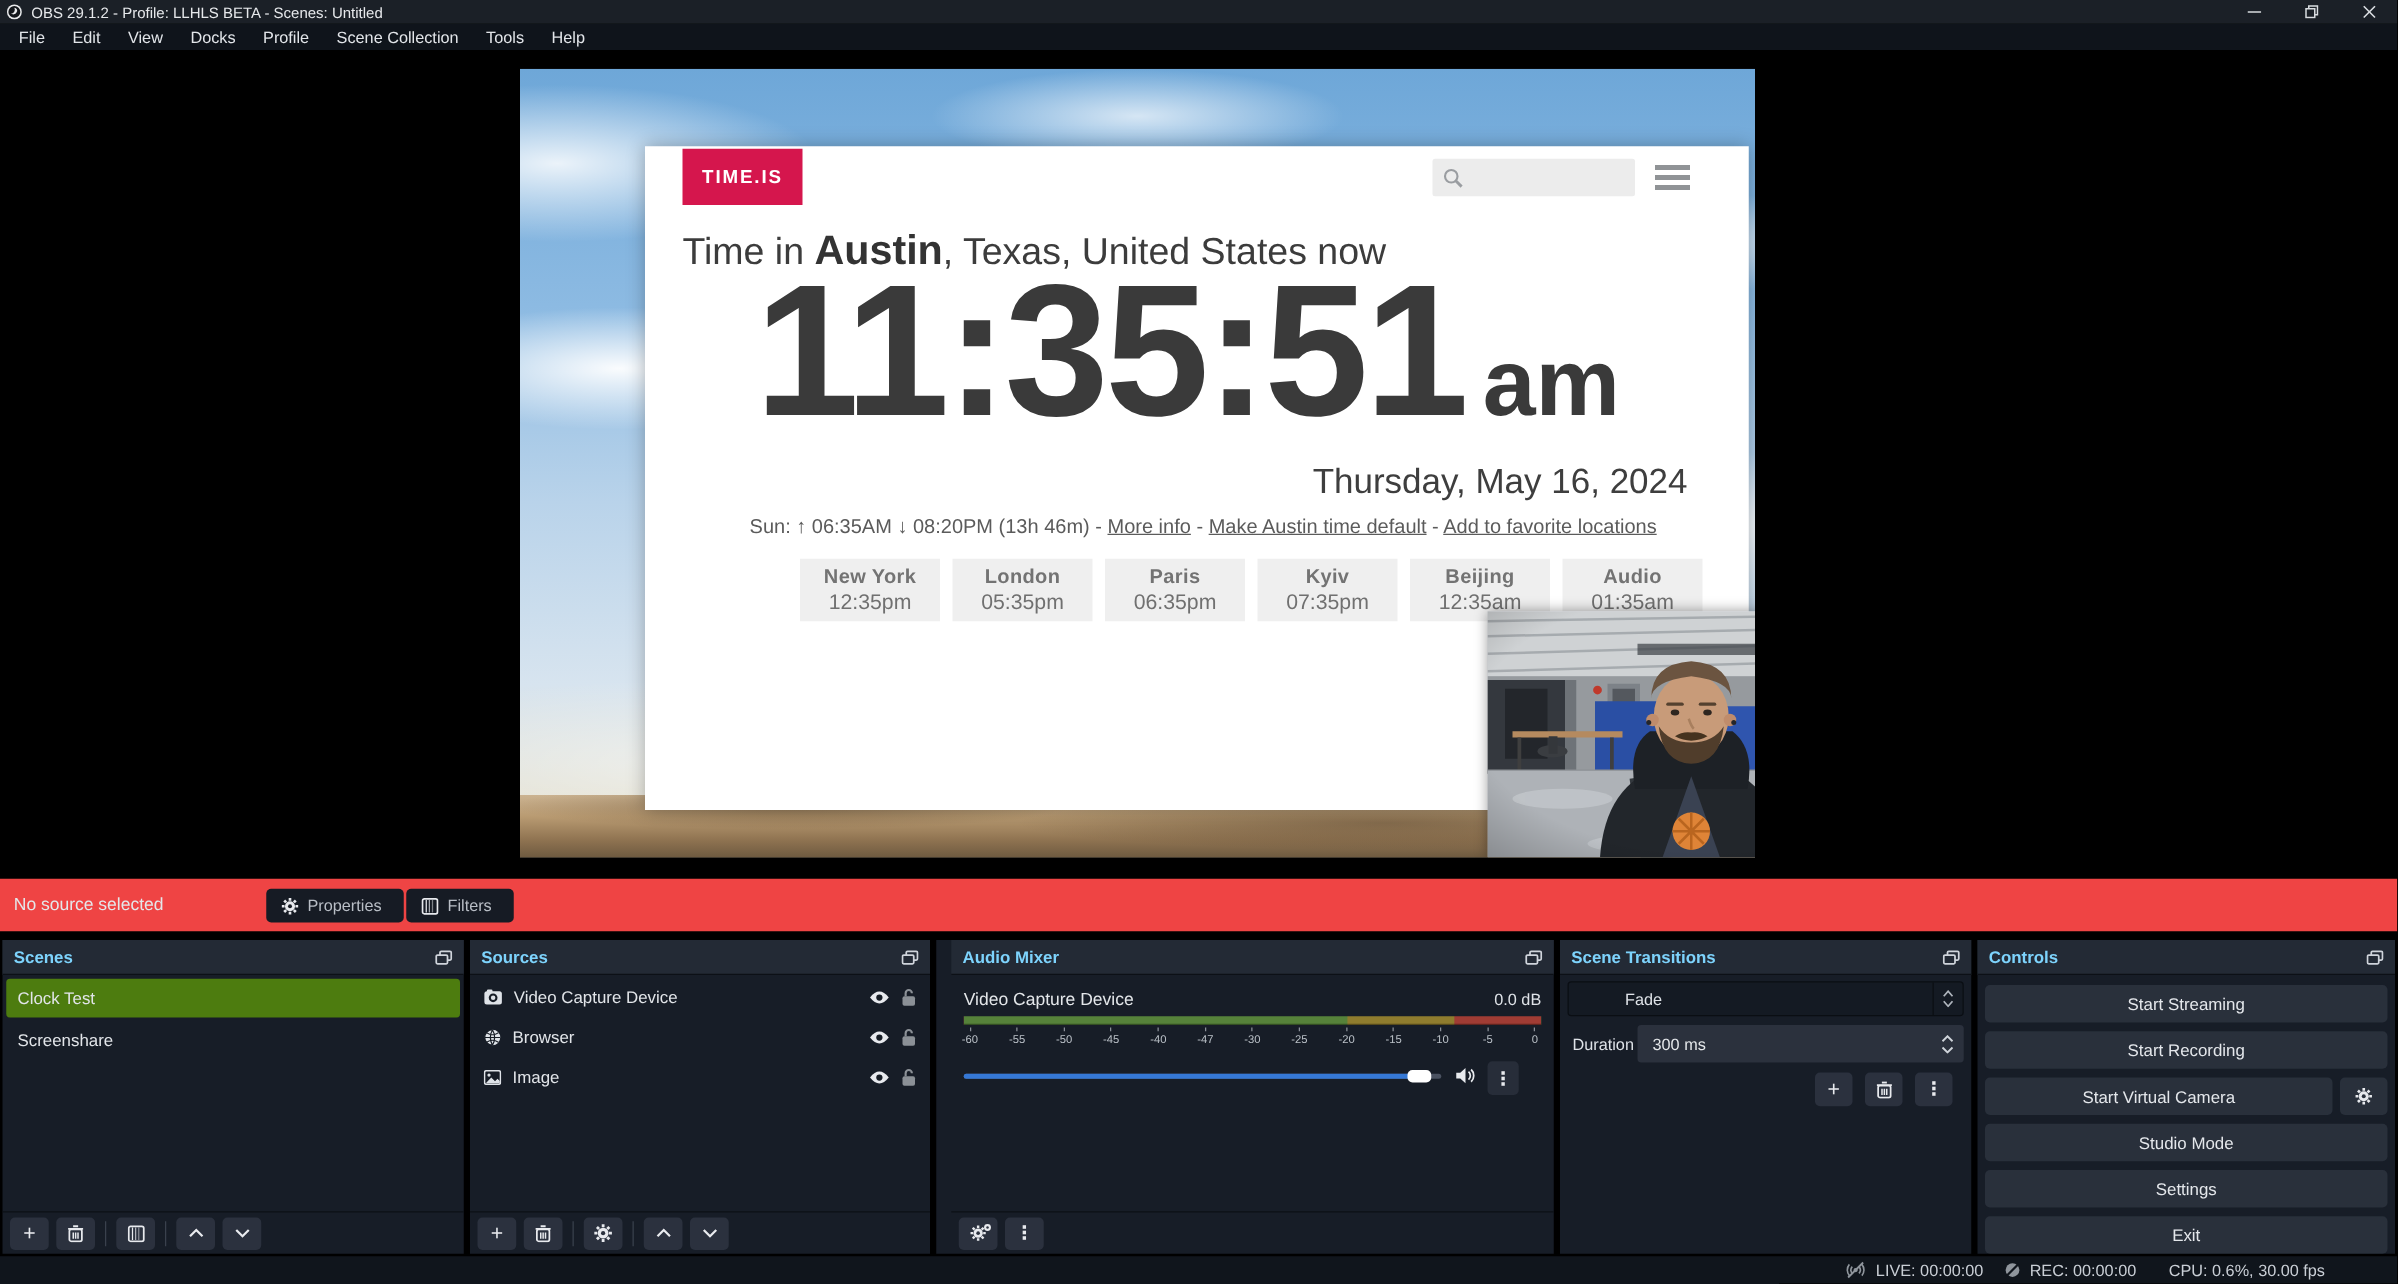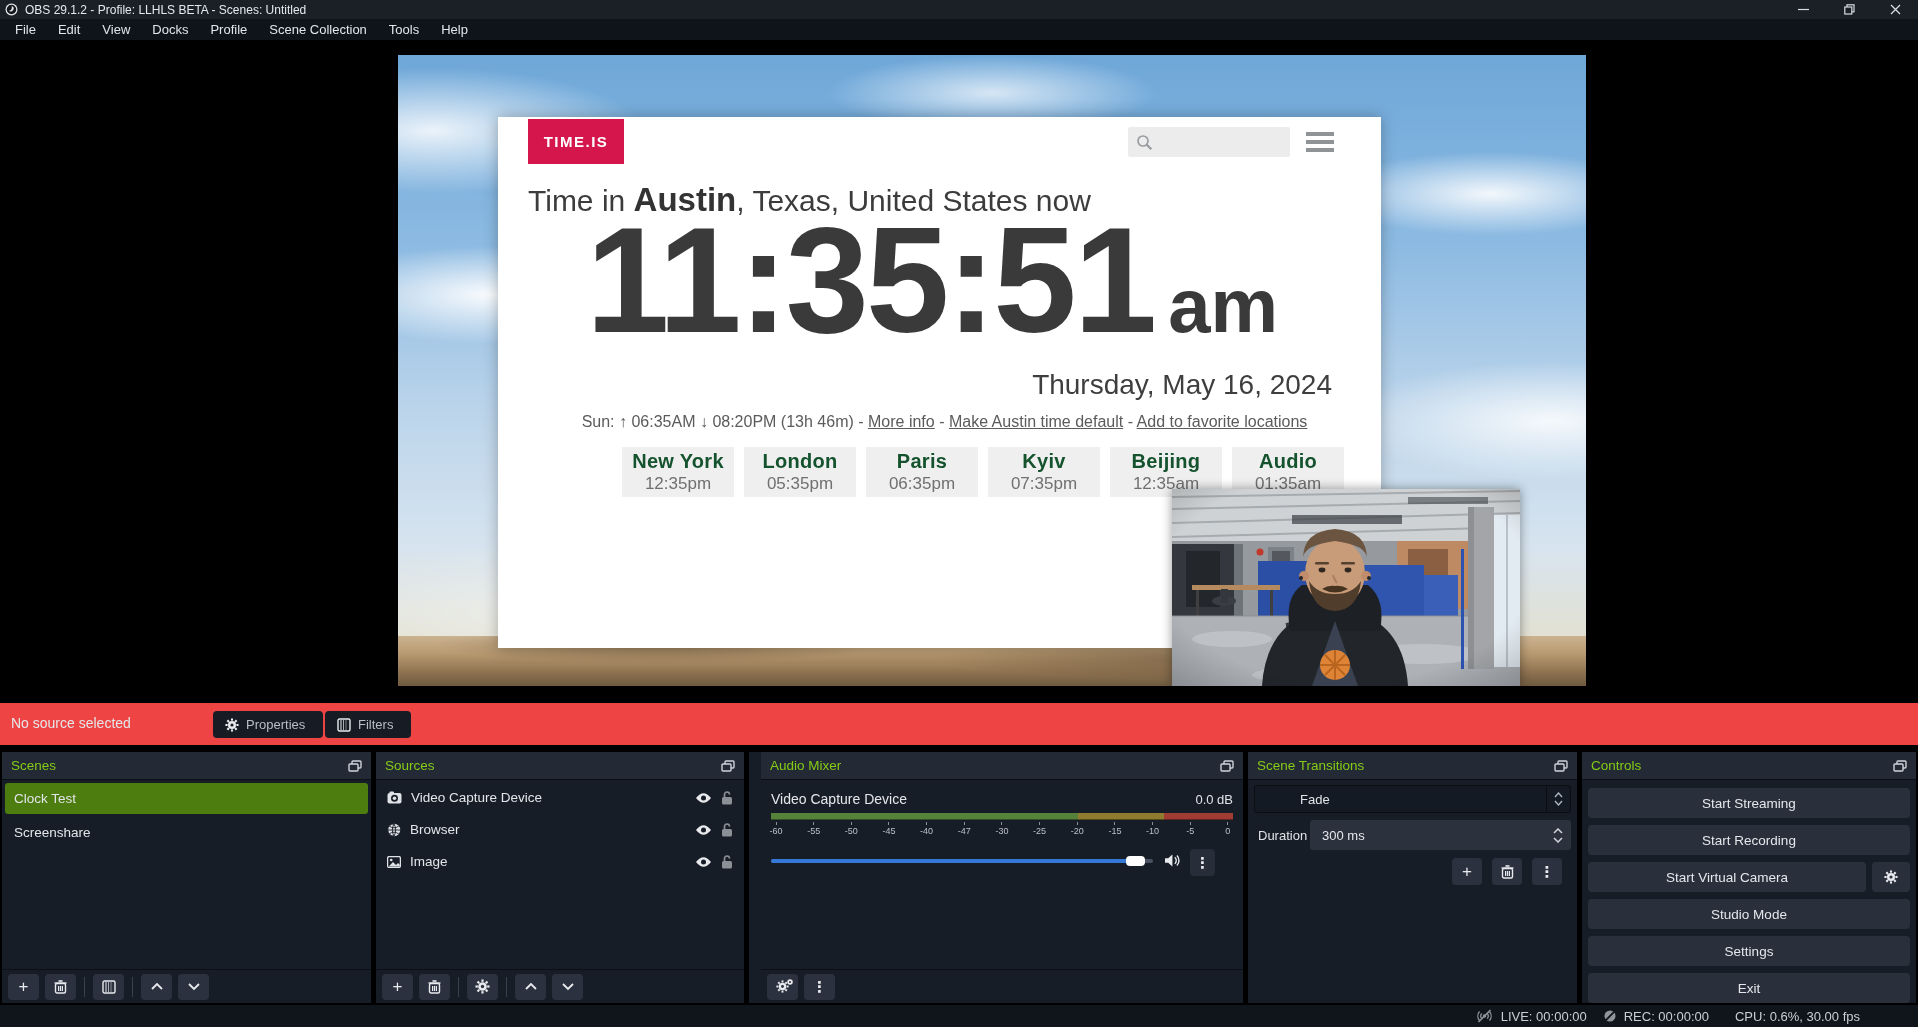--- a/index.html
+++ b/index.html
@@ -11,21 +11,21 @@
   .titlebar .title { font-size:12px; color:#e6e8eb; white-space:nowrap; }
   .winbtns { margin-left:auto; display:flex; height:100%; }
   .winbtn { width:46px; height:100%; display:flex; align-items:center; justify-content:center; color:#dcdfe3; }
 
   
   .menubar { position:absolute; left:0; top:19px; width:100%; height:21px; background:#0f141b; display:flex; align-items:center; padding-left:4px; }
   .menu-item { padding:0 11px; font-size:13px; color:#e2e5e9; line-height:21px; }
 
   
   .canvas { position:absolute; left:0; top:40px; width:1918px; height:663px; background:#000; }
-  .preview { position:absolute; left:398px; top:15px; width:1188px; height:631px; overflow:hidden; }
+  .preview { position:absolute; left:416px; top:15px; width:988px; height:631px; overflow:hidden; }
   .sky { position:absolute; inset:0;
     background:
       radial-gradient(ellipse 300px 90px at 3% 12%, rgba(255,255,255,.85), rgba(255,255,255,0) 70%),
       radial-gradient(ellipse 260px 70px at 8% 38%, rgba(255,255,255,.95), rgba(255,255,255,0) 70%),
       radial-gradient(ellipse 240px 60px at 92% 22%, rgba(255,255,255,.9), rgba(255,255,255,0) 70%),
       radial-gradient(ellipse 280px 80px at 97% 58%, rgba(255,255,255,.85), rgba(255,255,255,0) 75%),
       radial-gradient(ellipse 220px 50px at 50% 6%, rgba(255,255,255,.7), rgba(255,255,255,0) 75%),
       radial-gradient(ellipse 420px 90px at 15% 88%, rgba(255,255,255,.45), rgba(255,255,255,0) 75%),
       linear-gradient(180deg,#6ea7d8 0%, #8cbae2 30%, #b9d3ea 55%, #d7e4ef 78%, #e4e0cf 94%, #d9c9a8 100%);
   }
@@ -46,34 +46,34 @@
   .ti-heading { position:absolute; left:30px; top:64px; font-size:30px; color:#3c3c3c; white-space:nowrap; }
   .ti-heading b { font-weight:bold; color:#333; }
   .ti-clock { position:absolute; left:88px; top:88px; display:flex; align-items:baseline; color:#3a3a3a; white-space:nowrap; }
   .ti-clock .digits { font-size:150px; font-weight:bold; letter-spacing:-3px; line-height:1; }
   .ti-clock .ampm { font-size:76px; font-weight:bold; margin-left:14px; line-height:1; }
   .ti-date { position:absolute; right:49px; top:252px; font-size:28px; color:#3e3e3e; }
   .ti-sun { position:absolute; left:40px; right:30px; top:296px; font-size:16px; color:#5b5b5b; text-align:center; white-space:nowrap; }
   .ti-sun .lnk { text-decoration:underline; }
   .ti-cities { position:absolute; left:124px; top:330px; display:flex; gap:10px; }
   .city { width:112px; height:50px; background:#efefef; display:flex; flex-direction:column; align-items:center; justify-content:center; }
-  .city-name { font-size:20px; font-weight:bold; color:#14532d; letter-spacing:.3px; }
+  .city-name { font-size:16px; font-weight:bold; color:#737373; letter-spacing:.3px; }
   .city-time { font-size:17px; color:#707070; margin-top:1px; }
 
   .webcam { position:absolute; left:774px; top:434px; width:348px; height:197px; box-shadow:0 0 10px rgba(0,0,0,.4); }
 
   
   .srcbar { position:absolute; left:0; top:703px; width:1918px; height:42px; background:#ef4444; }
   .srcbar-status { position:absolute; left:11px; top:12px; font-size:14px; color:#e4e7ea; }
   .srcbar-btn { position:absolute; top:8px; height:27px; background:#161b24; border-radius:4px; display:flex; align-items:center; gap:7px; padding:0 12px; color:#b9bec6; font-size:13px; }
 
   
   .panel { position:absolute; top:752px; height:251px; background:#171d27; display:flex; flex-direction:column; }
   .panel-header { height:28px; background:#232a35; border-bottom:1px solid #0c1016; display:flex; align-items:center; justify-content:space-between; padding:0 9px; flex:none; }
-  .panel-title { font-size:13.5px; font-weight:normal; color:#84cc16; }
+  .panel-title { font-size:13.5px; font-weight:bold; color:#7dd3fc; }
   .panel-body { flex:1; position:relative; overflow:hidden; }
   .panel-toolbar { flex:none; height:34px; border-top:1px solid #0c1016; display:flex; align-items:center; gap:6px; padding:0 6px; }
   .tool-btn { width:31px; height:26px; background:#2b313e; border-radius:4px; display:flex; align-items:center; justify-content:center; color:#e8eaee; font-size:17px; line-height:1; }
   .tool-sep { width:1px; height:20px; background:#3a414d; margin:0 2px; }
 
   .scene-row { margin:3px 3px 0; height:31px; display:flex; align-items:center; padding:0 9px; font-size:13.5px; color:#e2e5e9; border-radius:3px; }
   .scene-row.selected { background:#4d7c0f; }
   .source-row { margin:3px 4px 0; height:29px; display:flex; align-items:center; gap:9px; padding:0 7px; font-size:13.5px; color:#e2e5e9; }
   .source-row .spacer { flex:1; }
 

